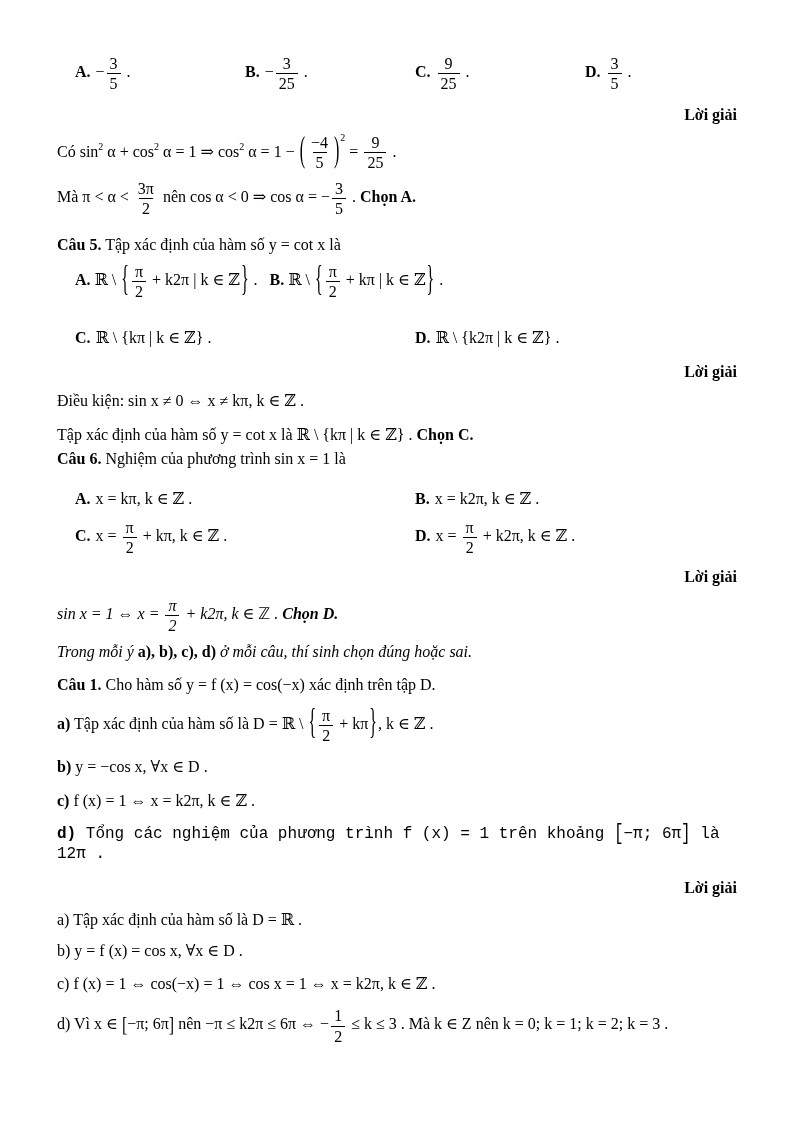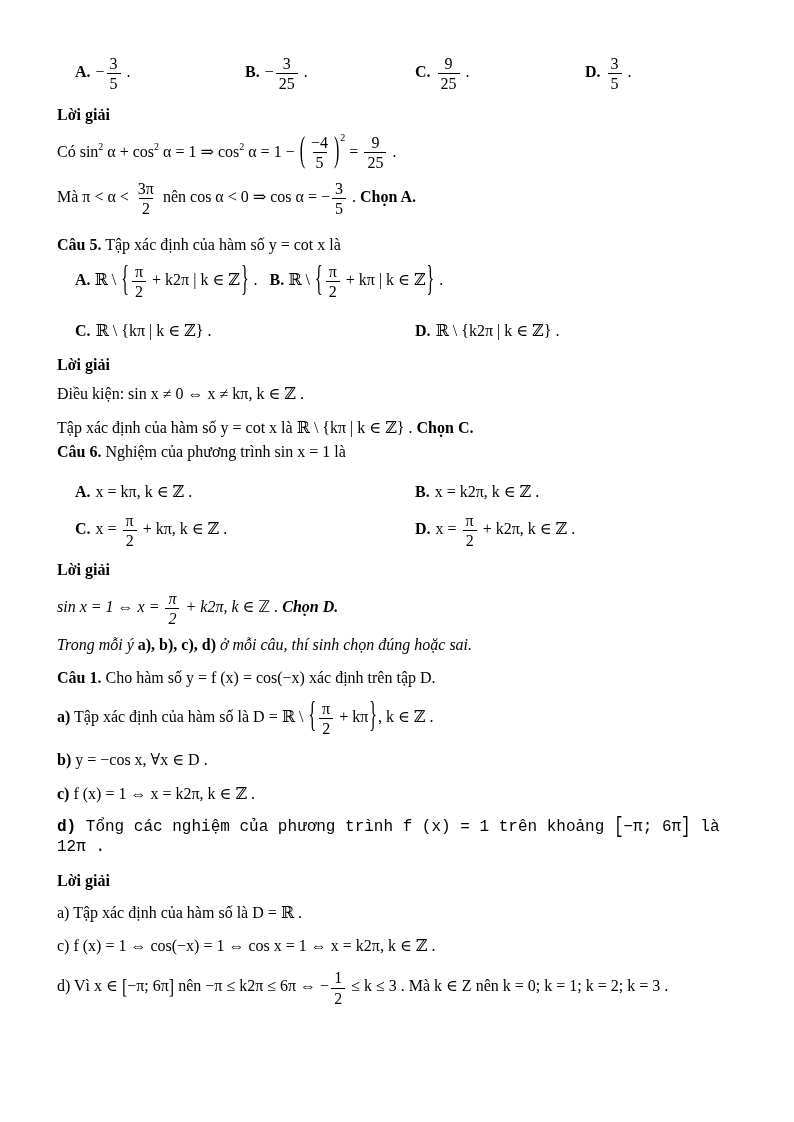--- a/index.html
+++ b/index.html
@@ -7,21 +7,21 @@
     position:relative;
     width:794px;height:1122px;
     margin:0 auto;
     background:#ffffff;
     font-family:"Liberation Serif","DejaVu Serif","DejaVu Sans",serif;
     font-size:16px;color:#000;
     overflow:hidden;
   }
   .content{padding:55px 57px 0 57px;}
   .ln{line-height:1.25;}
-  .center{text-align:left;font-weight:700;}
+  .center{text-align:right;font-weight:700;}
   .bold{font-weight:700;}
   .ital{font-style:italic;margin-top:16px;}
   .opts{display:flex;align-items:flex-start;}
   .opt{box-sizing:border-box;padding-left:18px;}
   .cols4 > .opt{flex:0 0 25%;}
   .cols2 > .opt{flex:0 0 50%;}
   .opt-label{font-weight:700;margin-right:5px;}
   .frac{
     display:inline-flex;flex-direction:column;align-items:center;
     vertical-align:middle;margin:0 2px;line-height:1.08;text-align:center;
@@ -73,21 +73,21 @@
           <span class="den">5</span>
         </span><span> . </span><span class="bold">Chọn A.</span></div>
       <div class="ln para" style="margin-top: 18px;"><span class="bold">Câu 5.</span><span> Tập xác định của hàm số y = cot x là</span></div>
       <div class="ln para" style="margin-top: 8px; padding-left: 18px;"><span class="bold">A.</span><span> ℝ \ </span><span class="big">{</span><span class="frac">
           <span class="num">π</span>
           <span class="den">2</span>
         </span><span> + k2π | k ∈ ℤ</span><span class="big">}</span><span> . </span><span class="gap" style="width: 8px;"></span><span class="bold">B.</span><span> ℝ \ </span><span class="big">{</span><span class="frac">
           <span class="num">π</span>
           <span class="den">2</span>
         </span><span> + kπ | k ∈ ℤ</span><span class="big">}</span><span> .</span></div>
-      <div class="ln opts cols2" style="margin-top: 20px;">
+      <div class="ln opts cols2" style="margin-top: 27px;">
         <div class="opt"><span class="opt-label">C.</span><span>ℝ \ {kπ | k ∈ ℤ} .</span></div>
         <div class="opt"><span class="opt-label">D.</span><span>ℝ \ {k2π | k ∈ ℤ} .</span></div>
       </div>
       <div class="ln center" style="margin-top: 14px;"><span class="bold">Lời giải</span></div>
       <div class="ln para" style="margin-top: 9px;"><span>Điều kiện: sin x ≠ 0 ⇔ x ≠ kπ, k ∈ ℤ .</span></div>
       <div class="ln para" style="margin-top: 14px;"><span>Tập xác định của hàm số y = cot x là ℝ \ {kπ | k ∈ ℤ} . </span><span class="bold">Chọn C.</span></div>
       <div class="ln para" style="margin-top: 4px;"><span class="bold">Câu 6.</span><span> Nghiệm của phương trình sin x = 1 là</span></div>
       <div class="ln opts cols2" style="margin-top: 20px;">
         <div class="opt"><span class="opt-label">A.</span><span>x = kπ, k ∈ ℤ .</span></div>
         <div class="opt"><span class="opt-label">B.</span><span>x = k2π, k ∈ ℤ .</span></div>
@@ -111,19 +111,20 @@
       <div class="ln para" style="margin-top: 13px;"><span class="bold">Câu 1.</span><span> Cho hàm số y = f (x) = cos(−x) xác định trên tập D.</span></div>
       <div class="ln para" style="margin-top: 12px;"><span class="bold">a)</span><span> Tập xác định của hàm số là D = ℝ \ </span><span class="big">{</span><span class="frac">
           <span class="num">π</span>
           <span class="den">2</span>
         </span><span> + kπ</span><span class="big">}</span><span>, k ∈ ℤ .</span></div>
       <div class="ln para" style="margin-top: 13px;"><span class="bold">b)</span><span> y = −cos x, ∀x ∈ D .</span></div>
       <div class="ln para" style="margin-top: 14px;"><span class="bold">c)</span><span> f (x) = 1 ⇔ x = k2π, k ∈ ℤ .</span></div>
       <div class="ln para" style="margin-top: 13px; font-family: Liberation Mono, monospace;"><span class="bold">d)</span><span> Tổng các nghiệm của phương trình f (x) = 1 trên khoảng </span><span class="bigs">[</span><span>−π; 6π</span><span class="bigs">]</span><span> là 12π .</span></div>
       <div class="ln center" style="margin-top: 14px;"><span class="bold">Lời giải</span></div>
       <div class="ln para" style="margin-top: 12px;"><span>a) Tập xác định của hàm số là D = ℝ .</span></div>
+      <div class="ln para" style="margin-top: 11px;"><span>b) y = f (x) = cos x, ∀x ∈ D .</span></div>
       <div class="ln para" style="margin-top: 13px;"><span>c) f (x) = 1 ⇔ cos(−x) = 1 ⇔ cos x = 1 ⇔ x = k2π, k ∈ ℤ .</span></div>
       <div class="ln para" style="margin-top: 13px;"><span>d) Vì x ∈ </span><span class="bigs">[</span><span>−π; 6π</span><span class="bigs">]</span><span> nên −π ≤ k2π ≤ 6π ⇔ −</span><span class="frac">
           <span class="num">1</span>
           <span class="den">2</span>
         </span><span> ≤ k ≤ 3 . Mà k ∈ Z nên k = 0; k = 1; k = 2; k = 3 .</span></div>
     </div>
 </div>
 
 </body></html>

